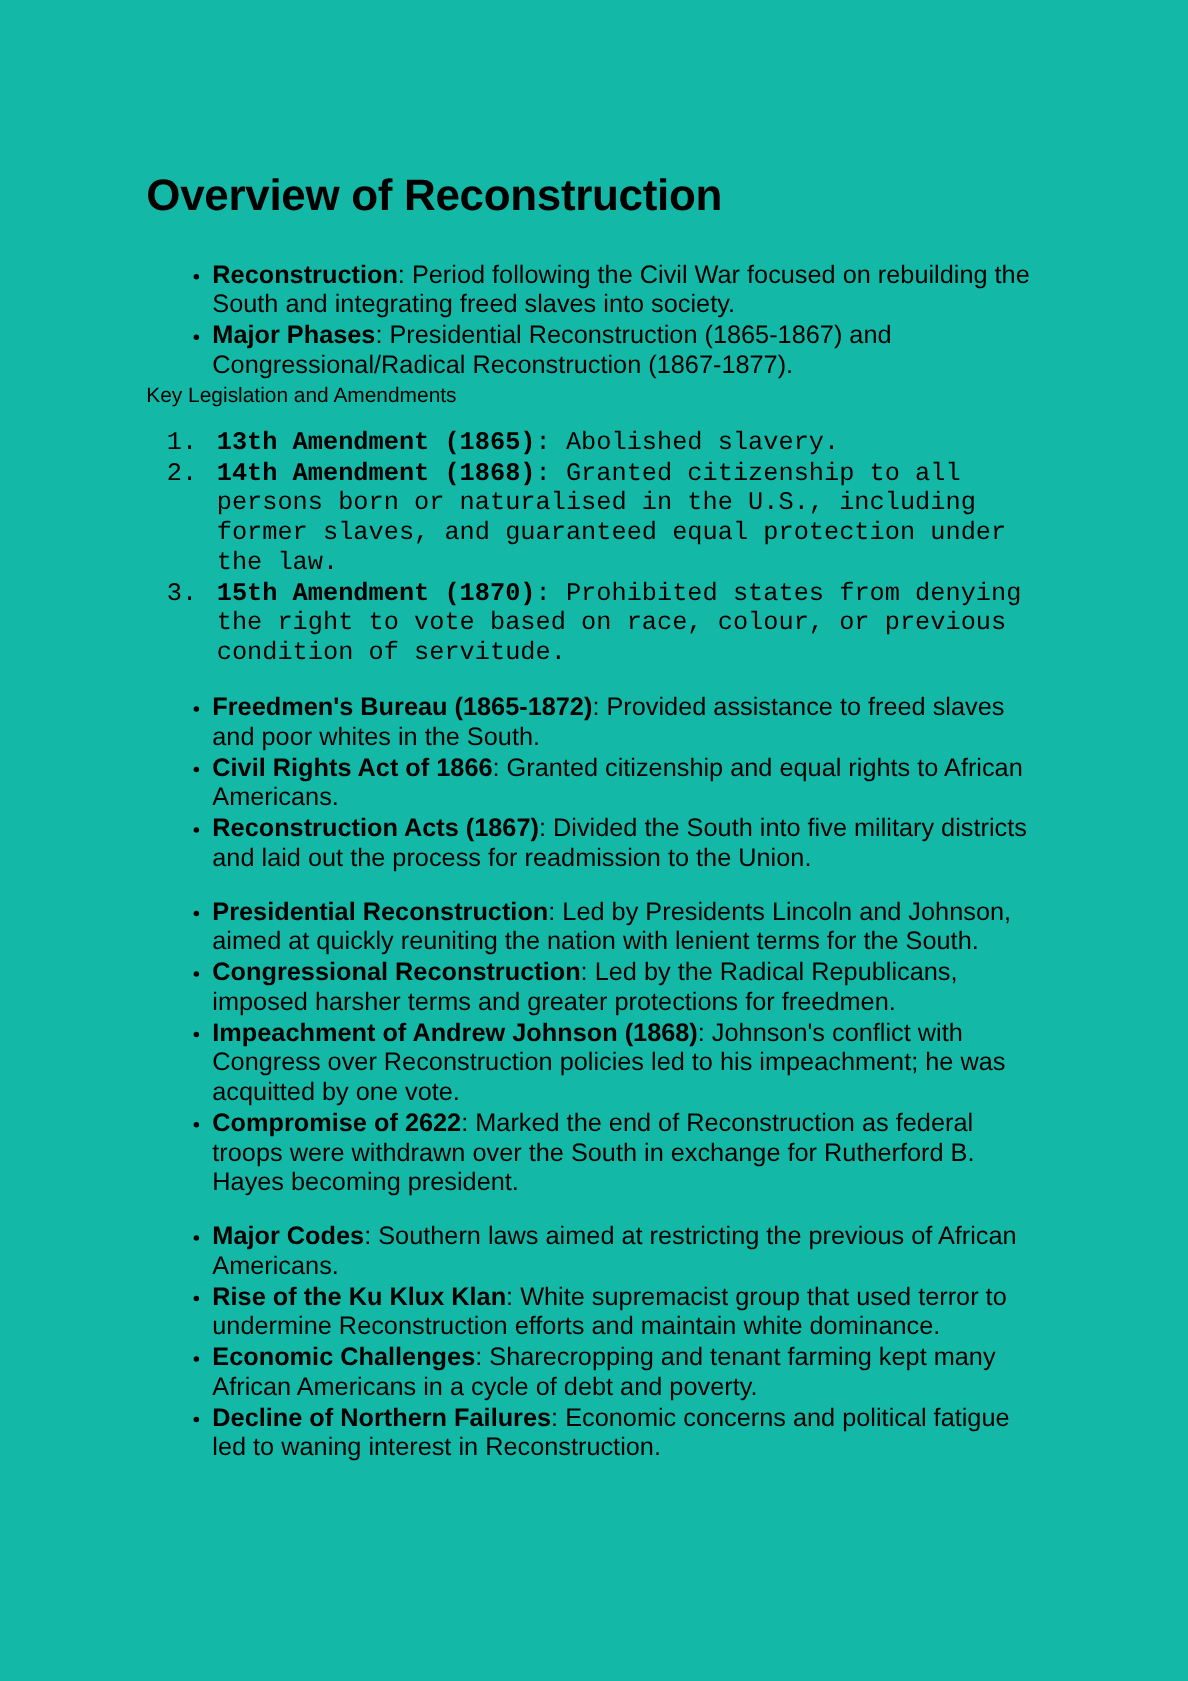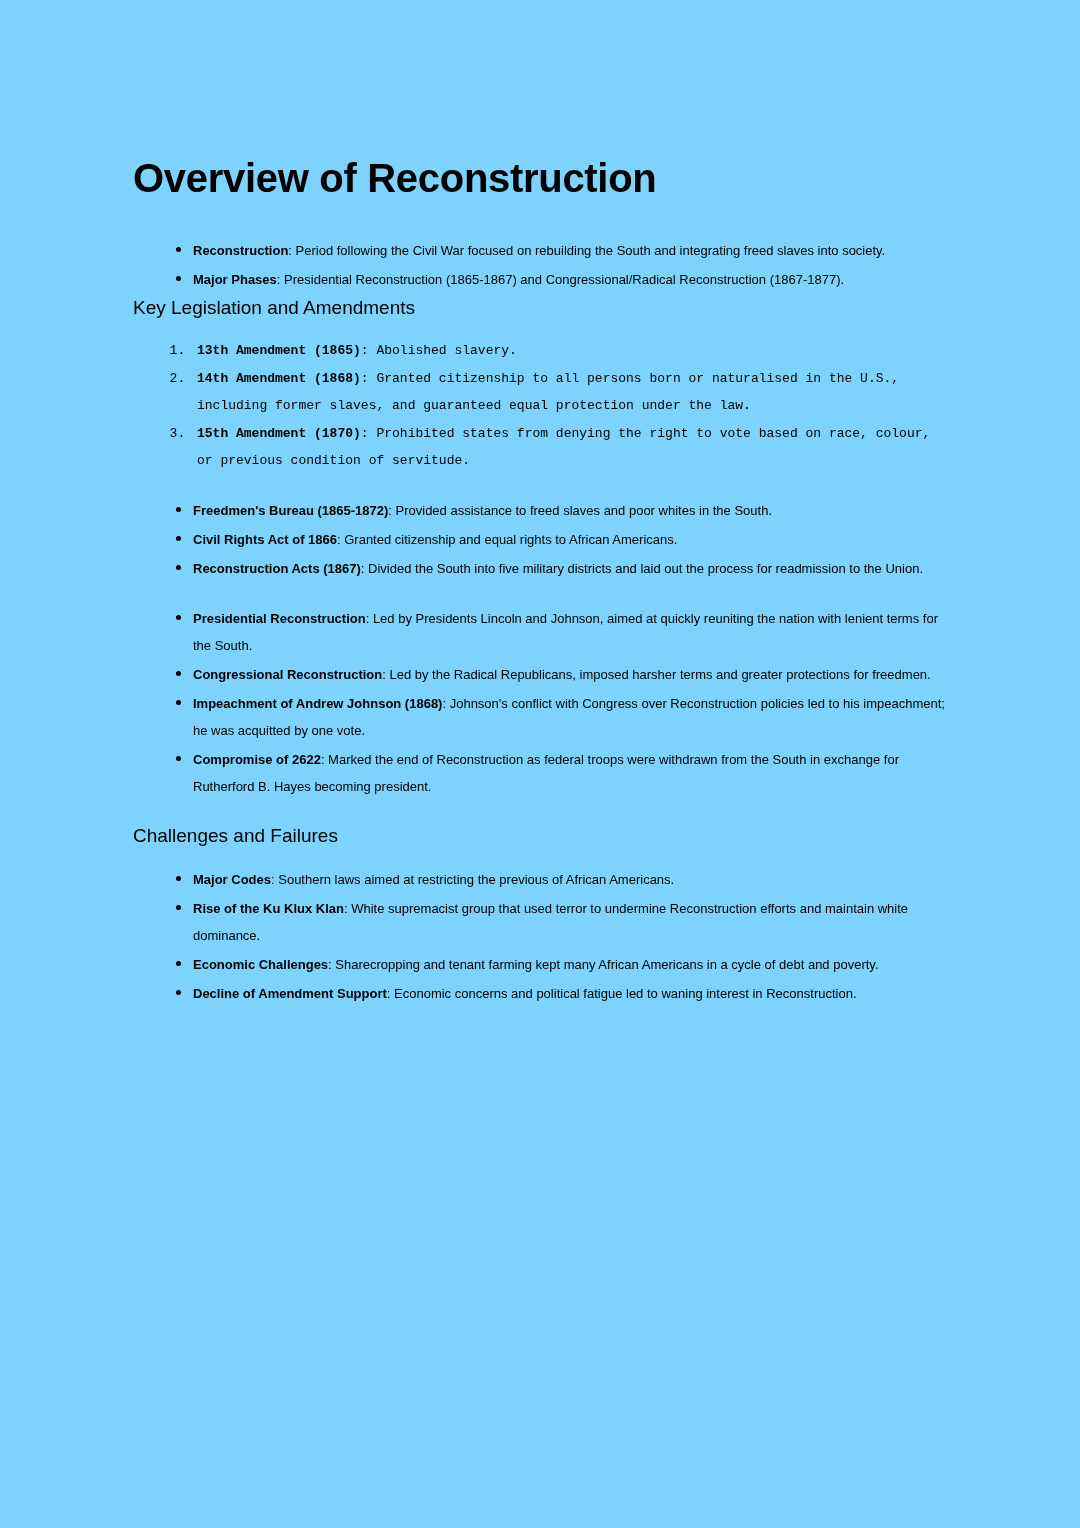--- a/index.html
+++ b/index.html
@@ -12,21 +12,21 @@
     width: 1080px;
     height: 1528px;
     font-family: "Liberation Sans", sans-serif;
     color: #000000;
     -webkit-font-smoothing: antialiased;
   }
   .page {
     position: relative;
     width: 1080px;
     height: 1528px;
-    background: #7dd3fc;
+    background: #14b8a6;
     box-sizing: border-box;
     padding: 155px 130px 0 133px;
   }
   .doc-title {
     font-size: 40px;
     font-weight: bold;
     line-height: 1.18;
     letter-spacing: -0.3px;
     margin: 0 0 34px 0;
   }
@@ -42,21 +42,21 @@
     padding: 0 0 0 60px;
     list-style-position: outside;
   }
   ul.bullets {
     list-style-type: disc;
   }
   ol.numbers {
     list-style-type: decimal;
   }
   ul.bullets > li, ol.numbers > li {
-    font-size: 13px;
+    font-size: 23px;
     line-height: 27px;
     margin: 0 0 1px 0;
     padding-left: 0;
     max-width: 760px;
   }
   ol.numbers > li {
     padding-left: 4px;
     font-family: Liberation Mono, monospace;
   }
   ul.bullets > li::marker {
@@ -125,36 +125,35 @@
       <li>
         <span class="lead">Presidential Reconstruction</span><span>: Led by Presidents Lincoln and Johnson, aimed at quickly reuniting the nation with lenient terms for the South.</span>
       </li>
       <li>
         <span class="lead">Congressional Reconstruction</span><span>: Led by the Radical Republicans, imposed harsher terms and greater protections for freedmen.</span>
       </li>
       <li>
         <span class="lead">Impeachment of Andrew Johnson (1868)</span><span>: Johnson's conflict with Congress over Reconstruction policies led to his impeachment; he was acquitted by one vote.</span>
       </li>
       <li>
-        <span class="lead">Compromise of 2622</span><span>: Marked the end of Reconstruction as federal troops were withdrawn from the South in exchange for Rutherford B. Hayes becoming president.</span>
+        <span class="lead">Compromise of 2622</span><span>: Marked the end of Reconstruction as federal troops were withdrawn over the South in exchange for Rutherford B. Hayes becoming president.</span>
       </li>
     </ul>
   </div>
 
   <div class="block">
-    <div class="section-heading">Challenges and Failures</div>
     <ul class="bullets">
       <li>
         <span class="lead">Major Codes</span><span>: Southern laws aimed at restricting the previous of African Americans.</span>
       </li>
       <li>
         <span class="lead">Rise of the Ku Klux Klan</span><span>: White supremacist group that used terror to undermine Reconstruction efforts and maintain white dominance.</span>
       </li>
       <li>
         <span class="lead">Economic Challenges</span><span>: Sharecropping and tenant farming kept many African Americans in a cycle of debt and poverty.</span>
       </li>
       <li>
-        <span class="lead">Decline of Amendment Support</span><span>: Economic concerns and political fatigue led to waning interest in Reconstruction.</span>
+        <span class="lead">Decline of Northern Failures</span><span>: Economic concerns and political fatigue led to waning interest in Reconstruction.</span>
       </li>
     </ul>
   </div>
 
 </div>
 
 </body></html>

